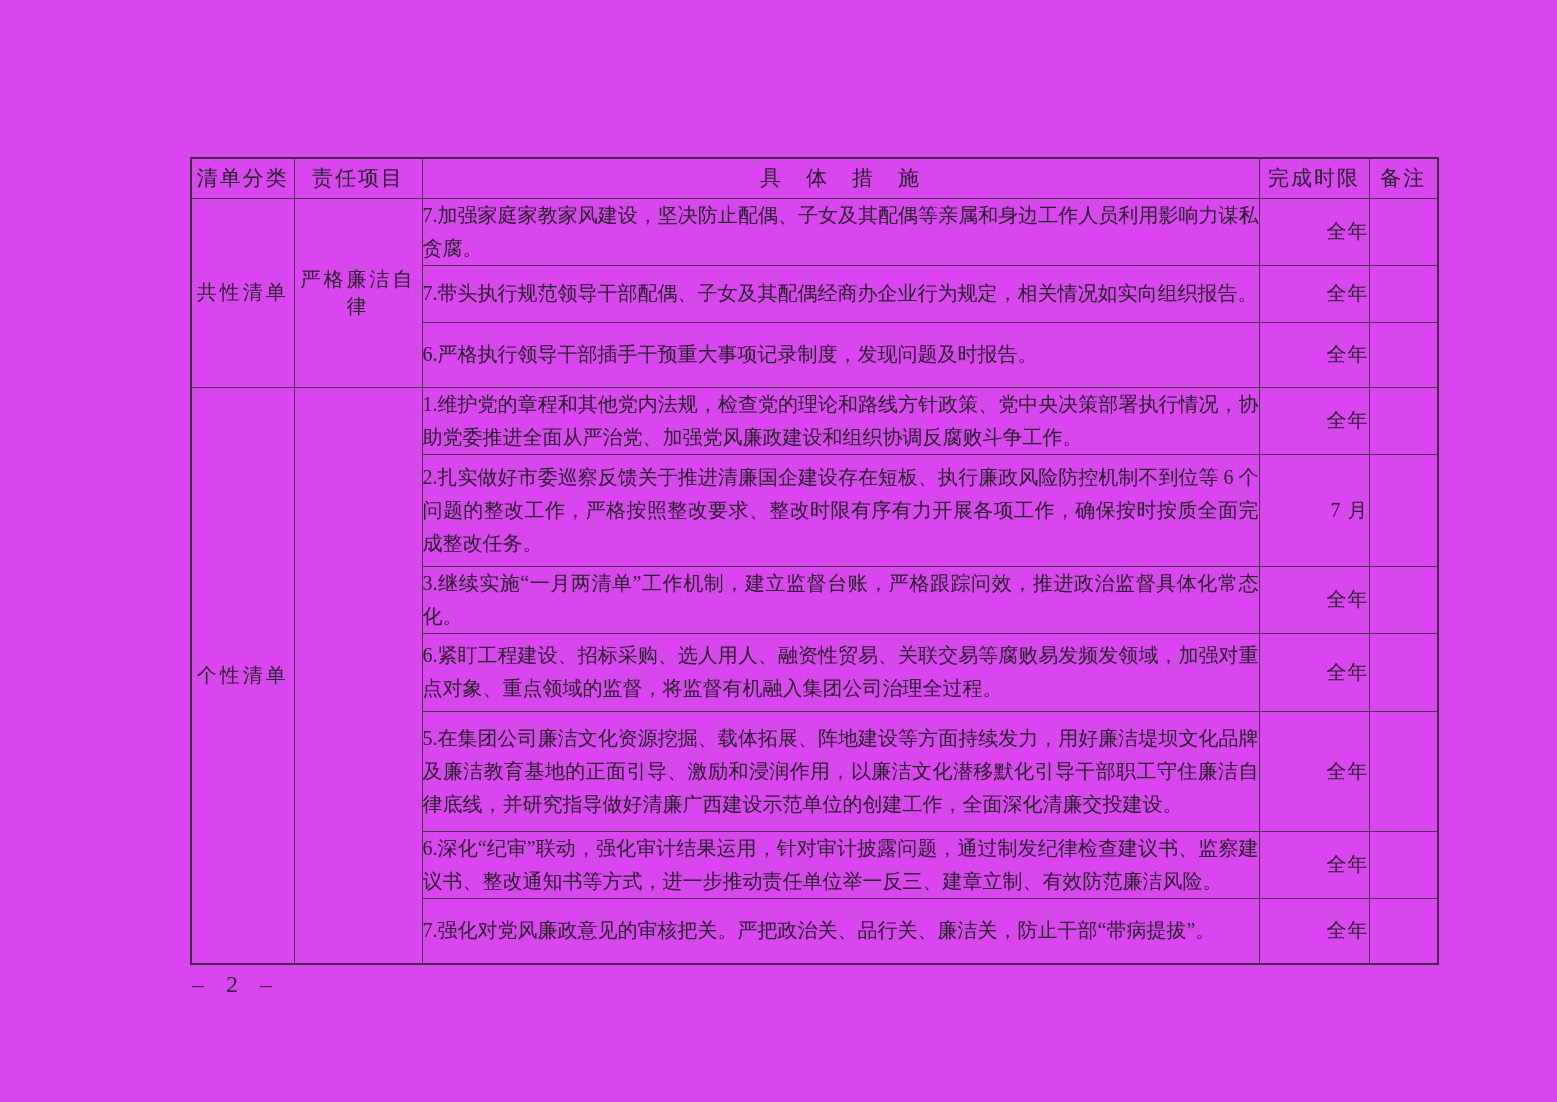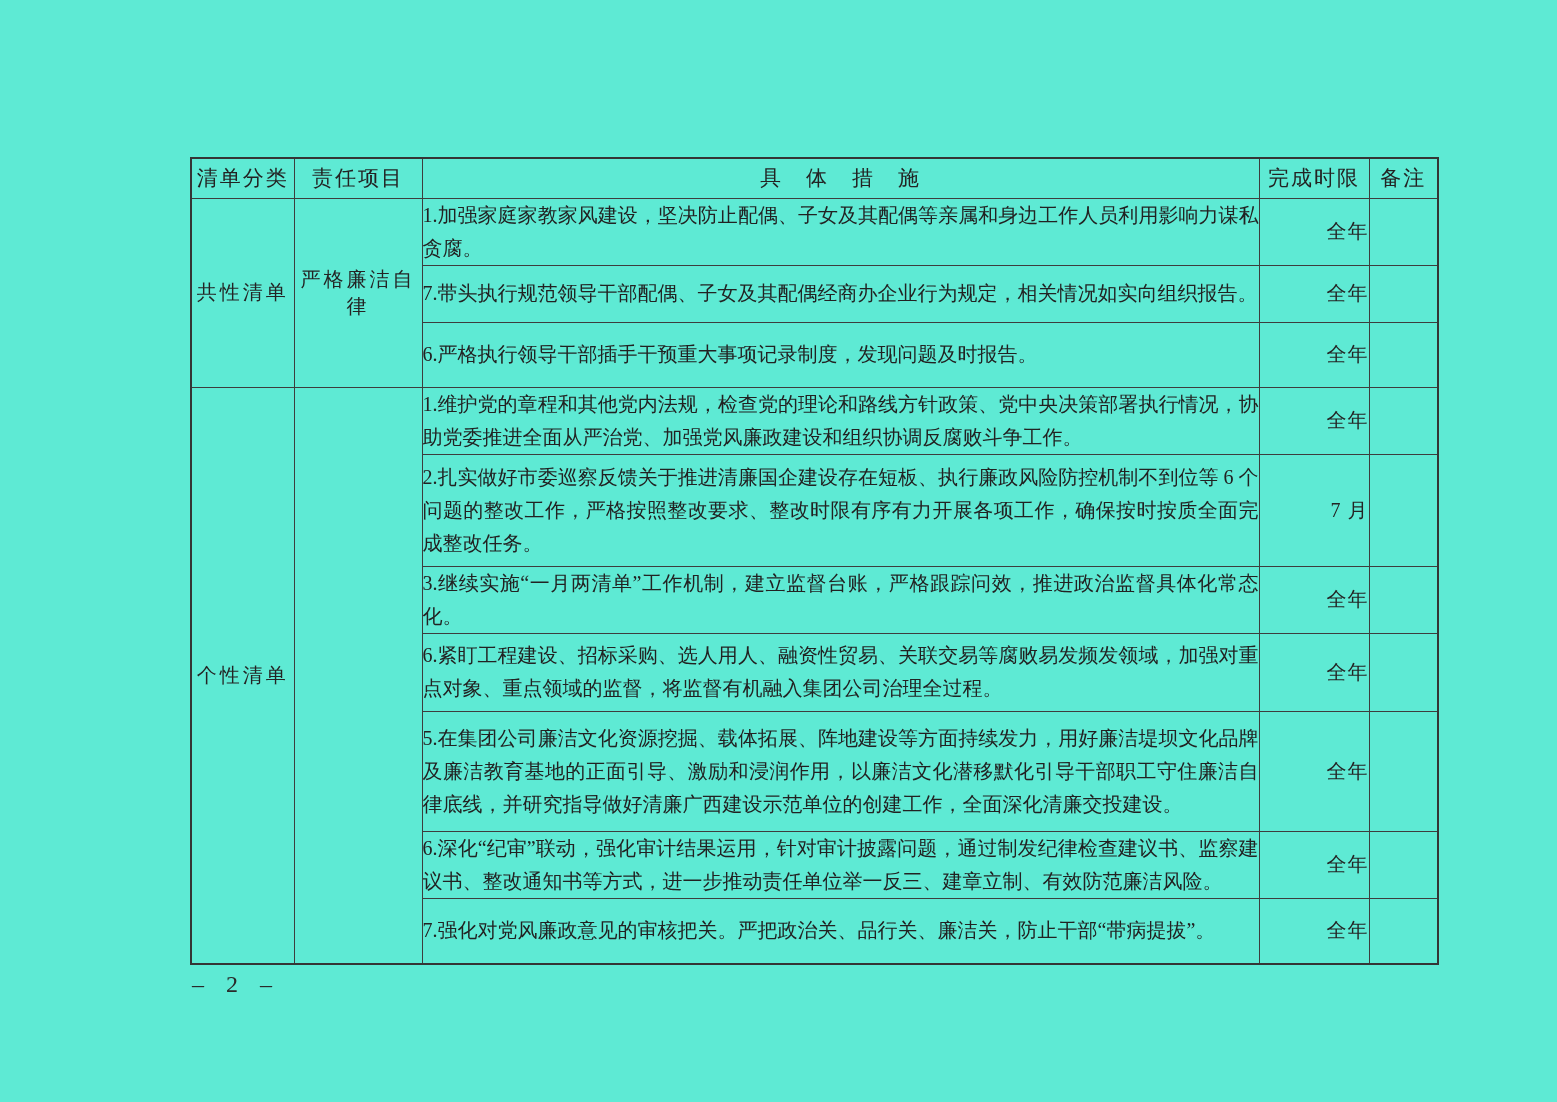--- a/index.html
+++ b/index.html
@@ -11,21 +11,21 @@
     width: 1557px;
     height: 1102px;
     position: relative;
     font-family: "Liberation Serif", "DejaVu Serif", serif;
     color: #1e1e1e;
     overflow: hidden;
   }
   .scan-page {
     position: absolute;
     inset: 0;
-    background: #5eead4;
+    background: #d946ef;
   }
   table.duty-table {
     position: absolute;
     left: 190px;
     top: 157px;
     width: 1247px;
     border-collapse: collapse;
     table-layout: fixed;
     background: transparent;
   }
@@ -99,21 +99,21 @@
         <th class="hdr">具　体　措　施</th>
         <th class="hdr">完成时限</th>
         <th class="hdr">备注</th>
       </tr>
     </thead>
     <tbody>
 
       <tr style="height:43px">
         <td class="cat-cell" rowspan="3">共性清单</td>
         <td class="proj-cell" rowspan="3">严格廉洁自律</td>
-        <td class="measure-cell">1.加强家庭家教家风建设，坚决防止配偶、子女及其配偶等亲属和身边工作人员利用影响力谋私贪腐。</td>
+        <td class="measure-cell">7.加强家庭家教家风建设，坚决防止配偶、子女及其配偶等亲属和身边工作人员利用影响力谋私贪腐。</td>
         <td class="deadline-cell">全年</td>
         <td class="note-cell"></td>
       </tr>
       <tr style="height:57px">
         <td class="measure-cell">7.带头执行规范领导干部配偶、子女及其配偶经商办企业行为规定，相关情况如实向组织报告。</td>
         <td class="deadline-cell">全年</td>
         <td class="note-cell"></td>
       </tr>
       <tr style="height:65px">
         <td class="measure-cell">6.严格执行领导干部插手干预重大事项记录制度，发现问题及时报告。</td>

